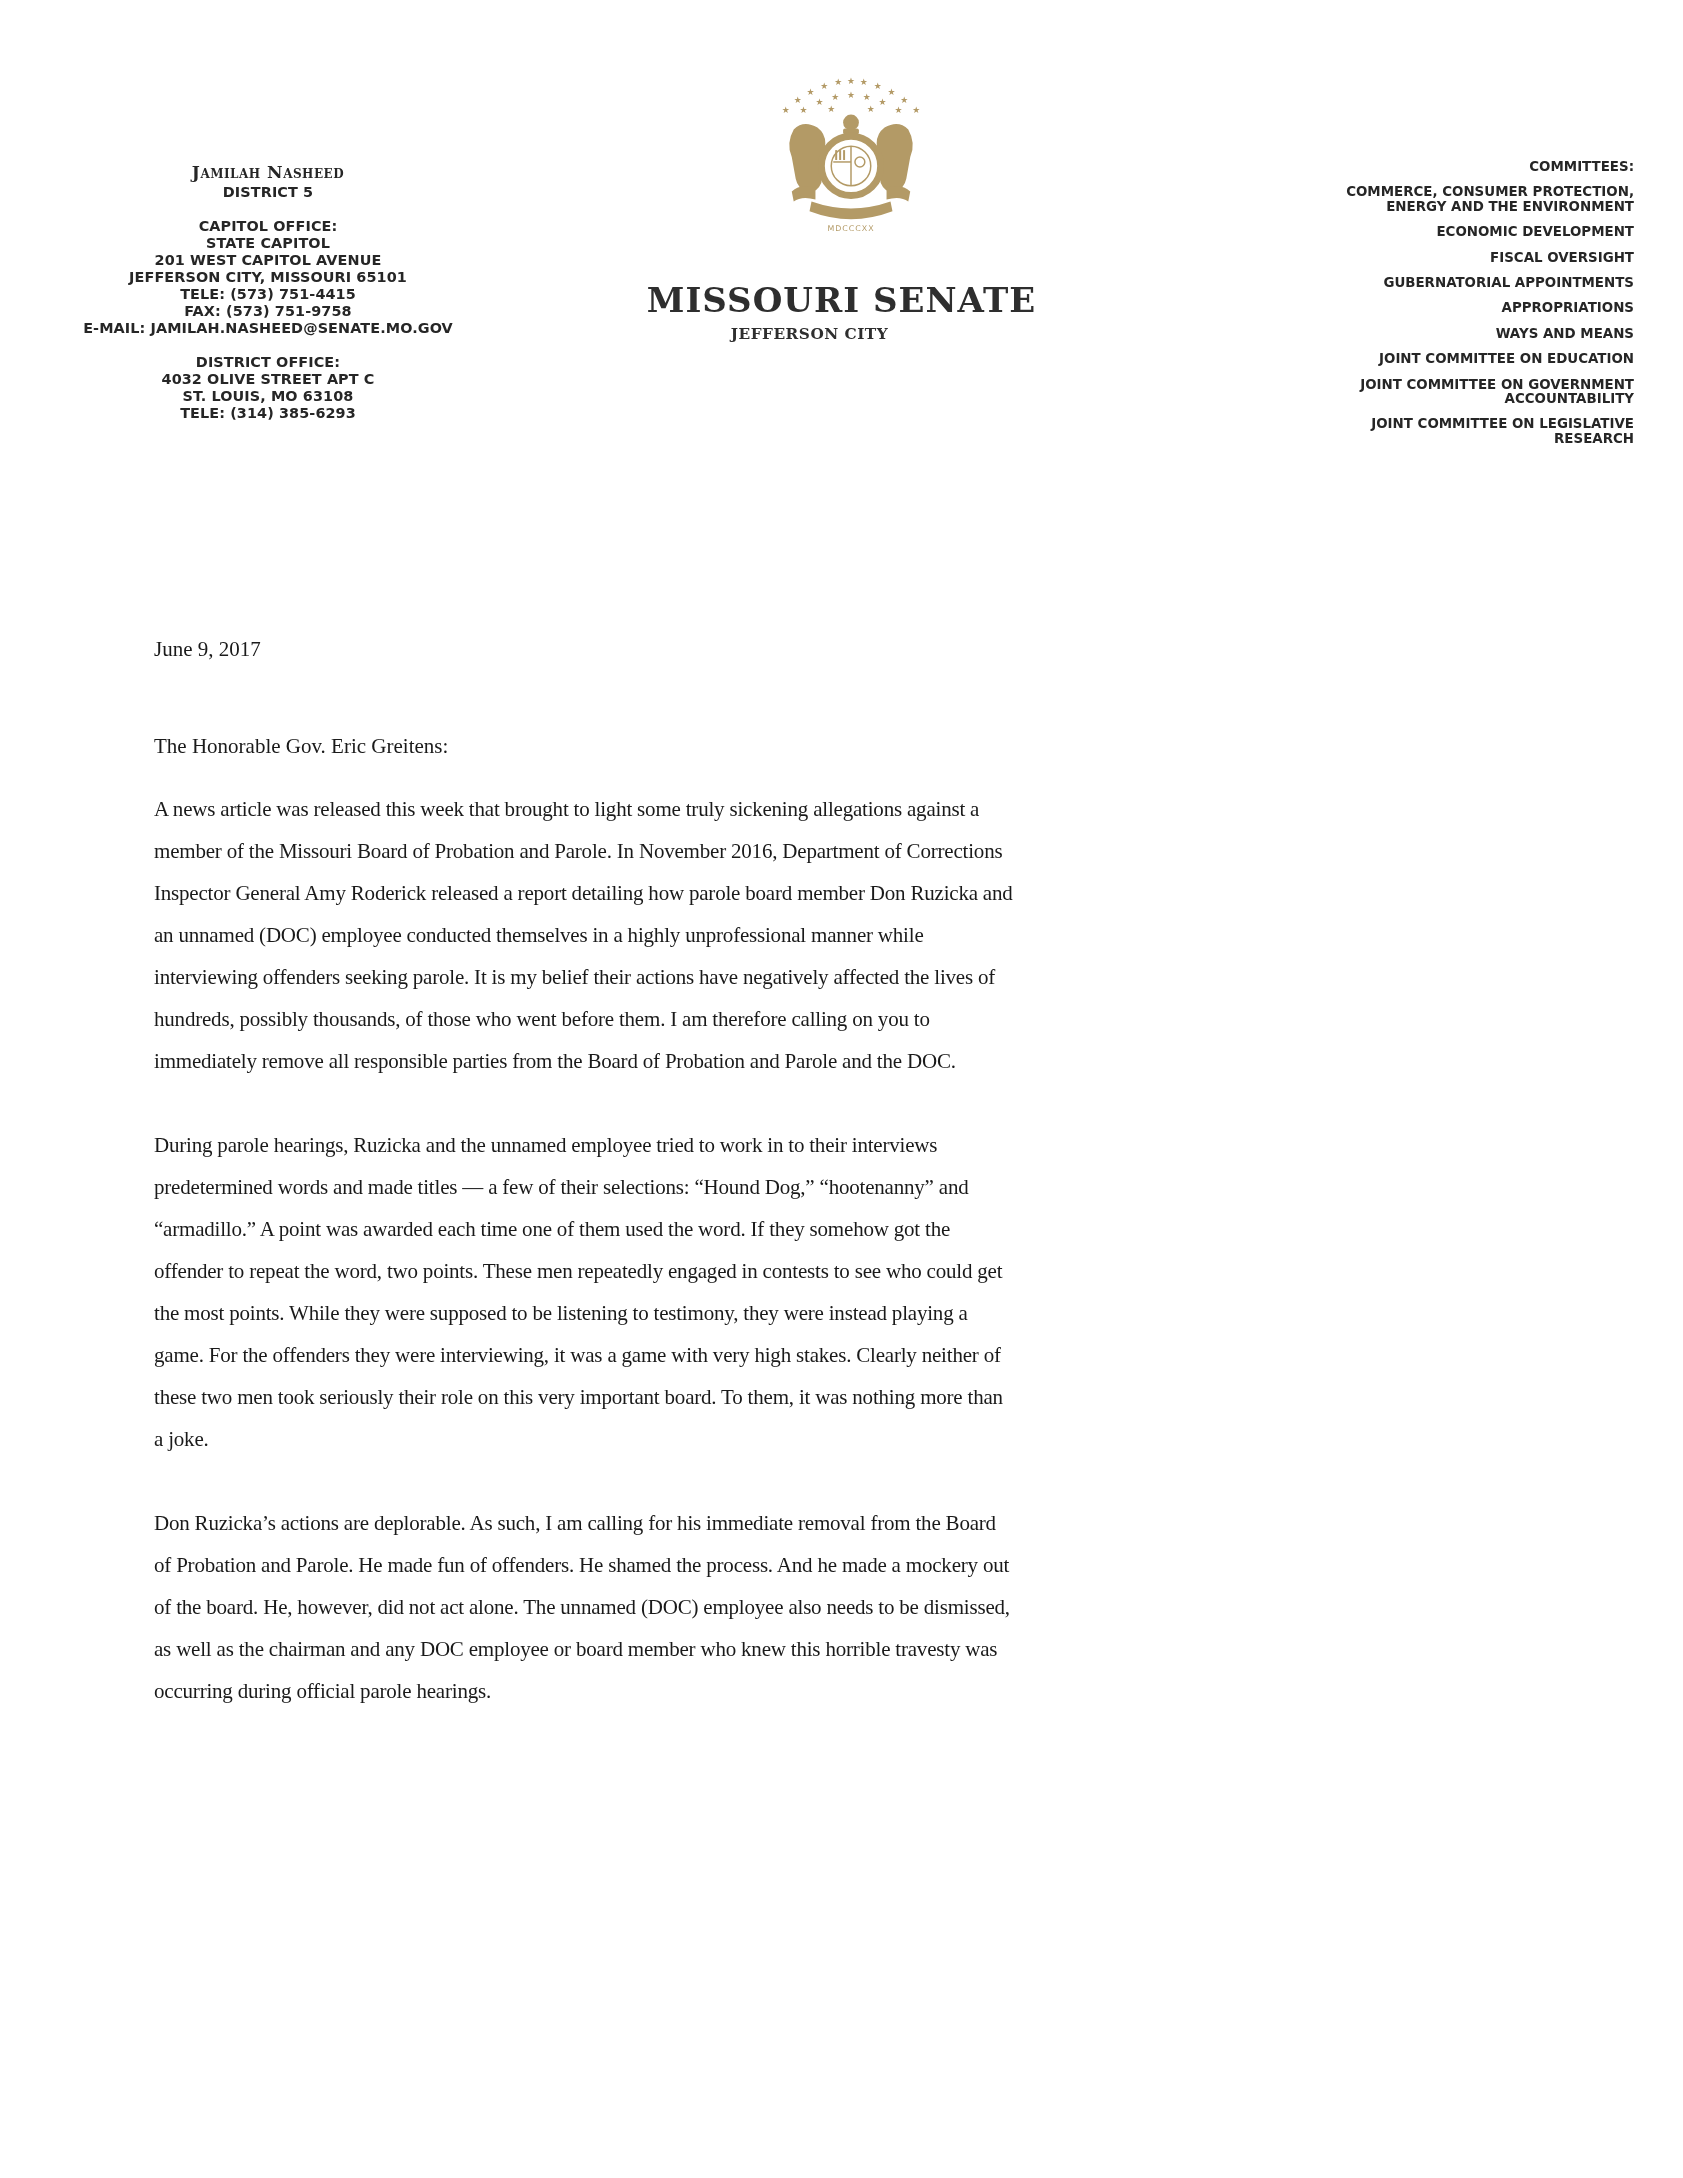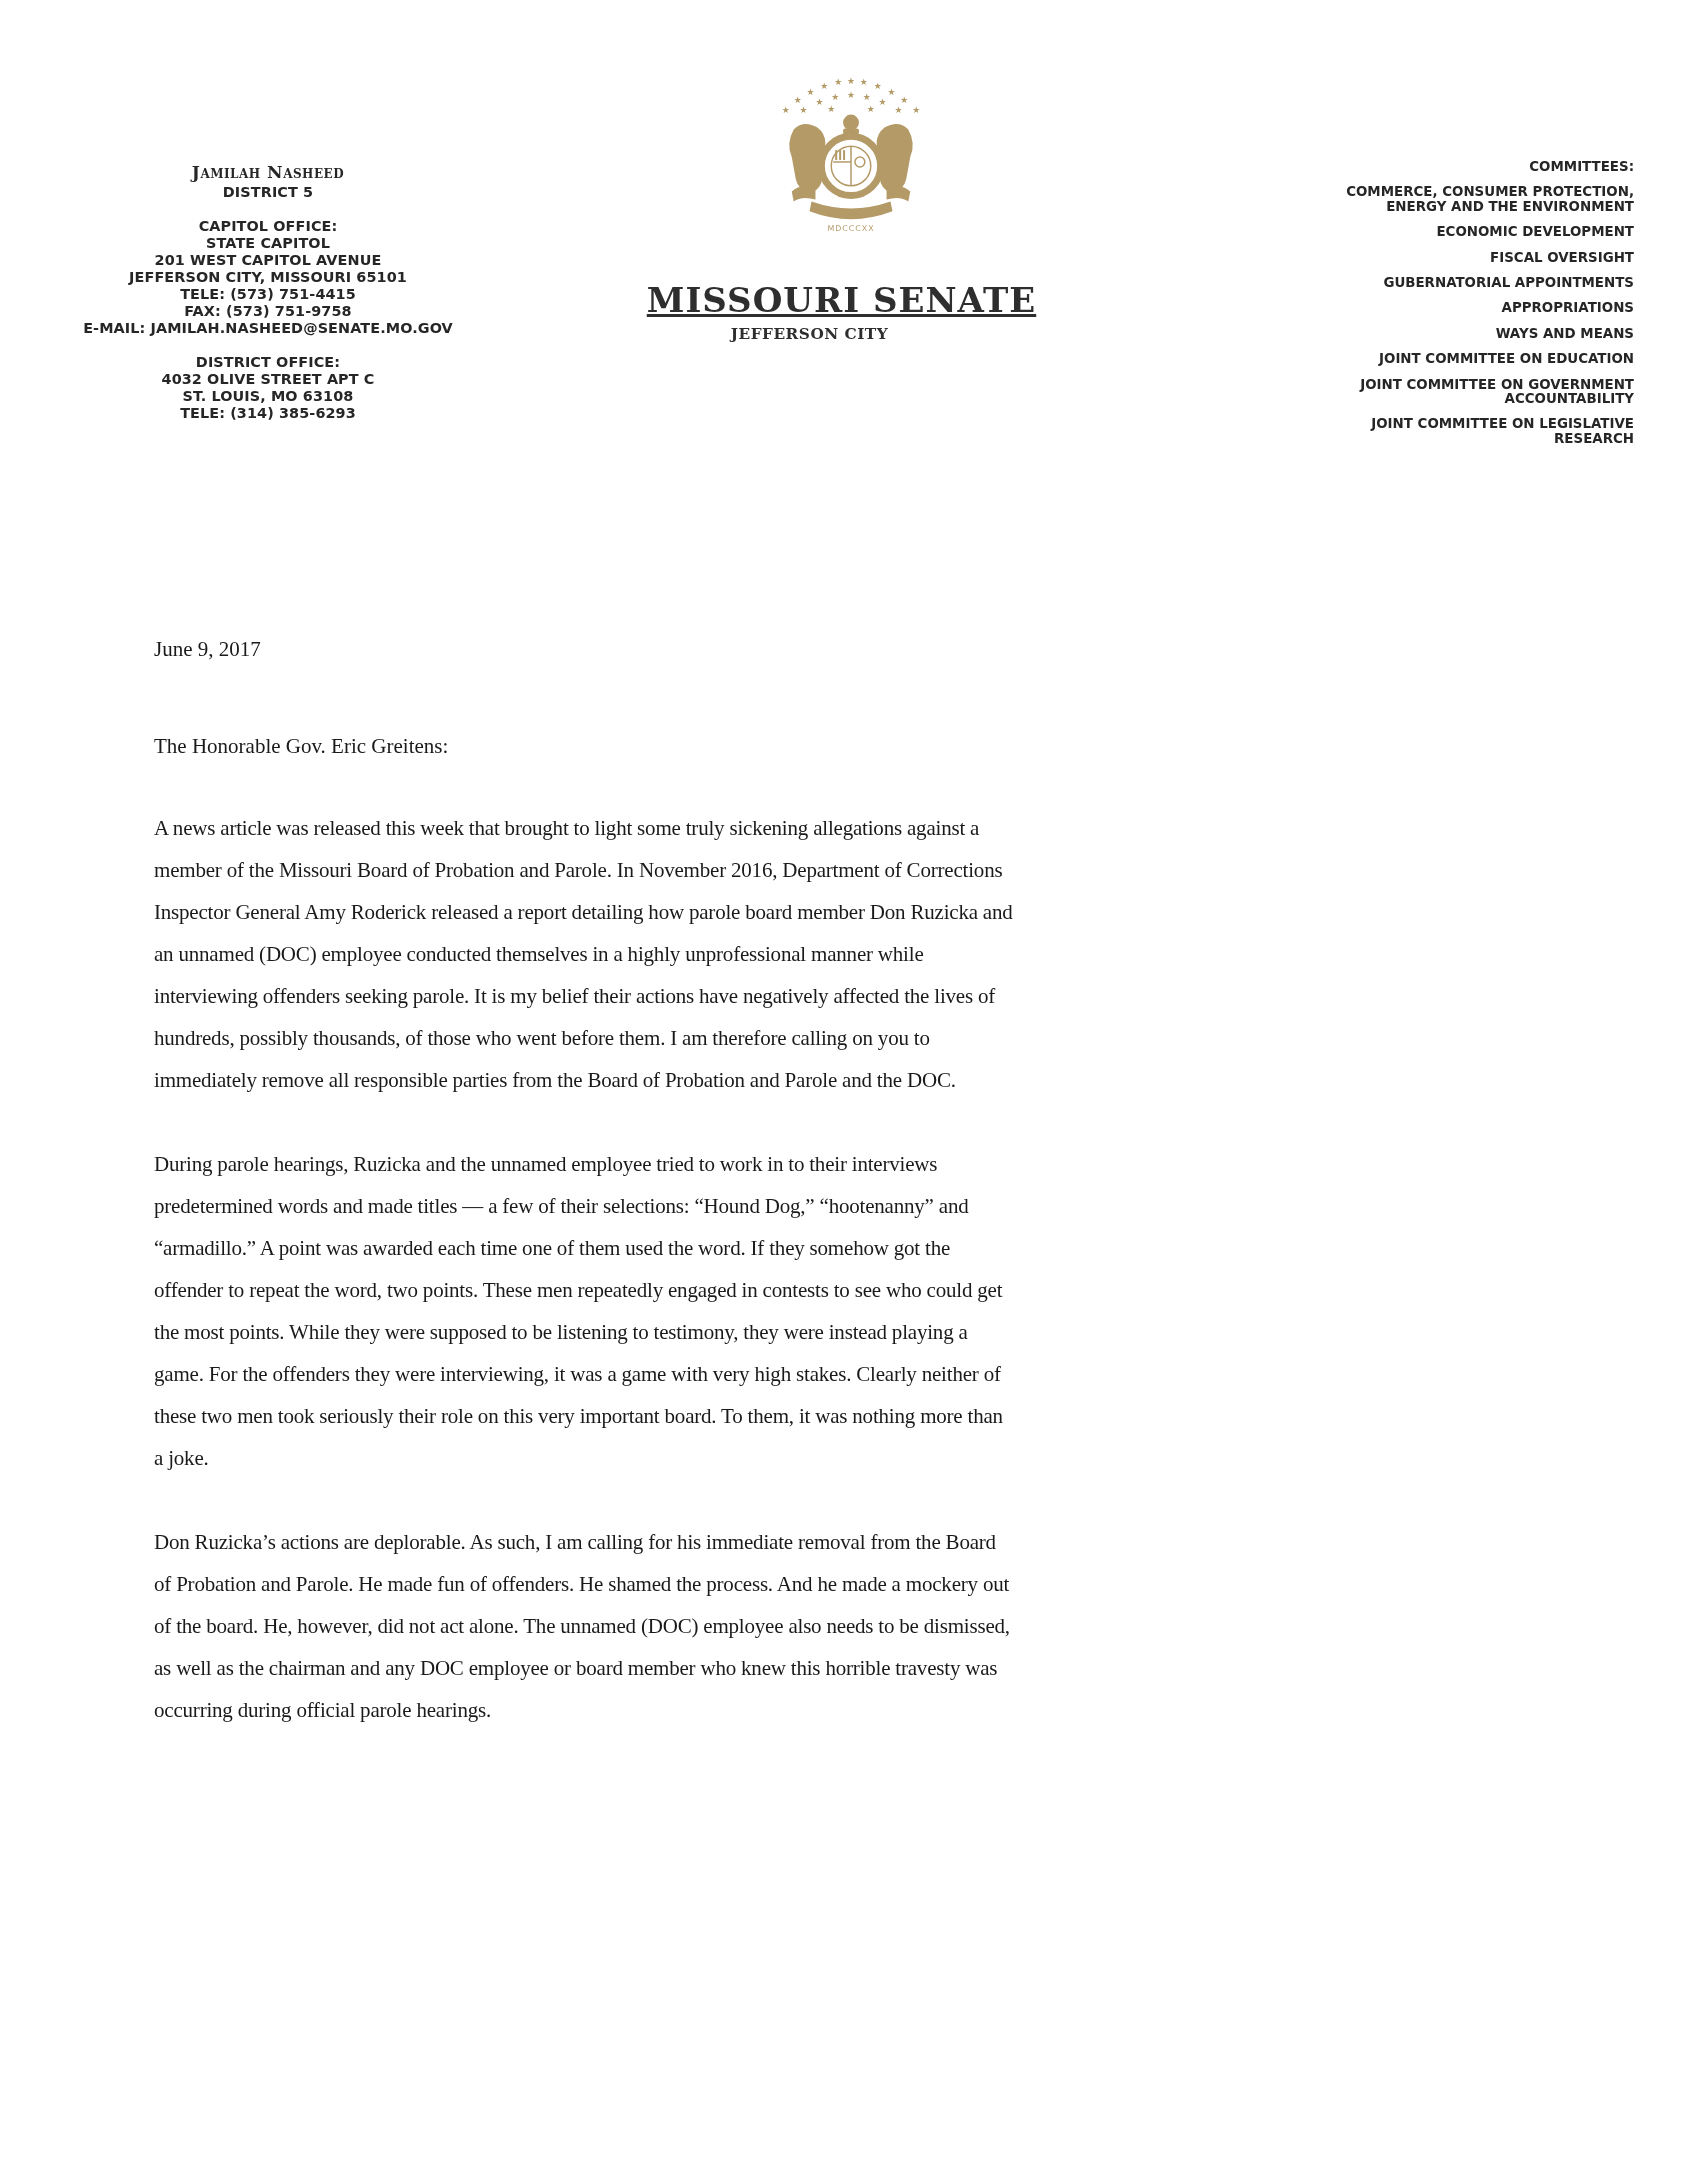--- a/index.html
+++ b/index.html
@@ -29,21 +29,20 @@
   
   .seal {
     position: absolute; left: 772px; top: 75px; width: 158px; height: 168px;
   }
   .senate-title {
     position: absolute; left: 594px; top: 280px; width: 495px;
     text-align: center;
     font-family: "DejaVu Serif", serif; font-weight: bold;
     font-size: 34px; letter-spacing: 1px; color: #2e2e2e;
     line-height: 40px;
-    text-decoration: underline;
   }
   .senate-city {
     position: absolute; left: 562px; top: 325px; width: 495px;
     text-align: center;
     font-family: "DejaVu Serif", serif; font-weight: bold;
     font-size: 15.3px; letter-spacing: 0.5px; color: #2e2e2e;
   }
 
   
   .lh-right {
@@ -63,21 +62,21 @@
   }
   .date { margin: 0; }
   .addr { margin-top: 40px; }
   .addr div { line-height: 41px; }
   .salutation { margin-top: 55px; }
   .para {
     margin: 0; text-align: left; line-height: 42px;
     letter-spacing: -0.2px;
   }
   .para + .para { margin-top: 42px; }
-  .para.first { margin-top: 40px; }
+  .para.first { margin-top: 21px; }
   .para .line { display: block; white-space: nowrap; }
 </style>
 </head>
 <body>
 
 <div class="page">
 
   <div class="lh-left">
     <div class="lh-name">Jamilah Nasheed</div>
     <div>DISTRICT 5</div>

